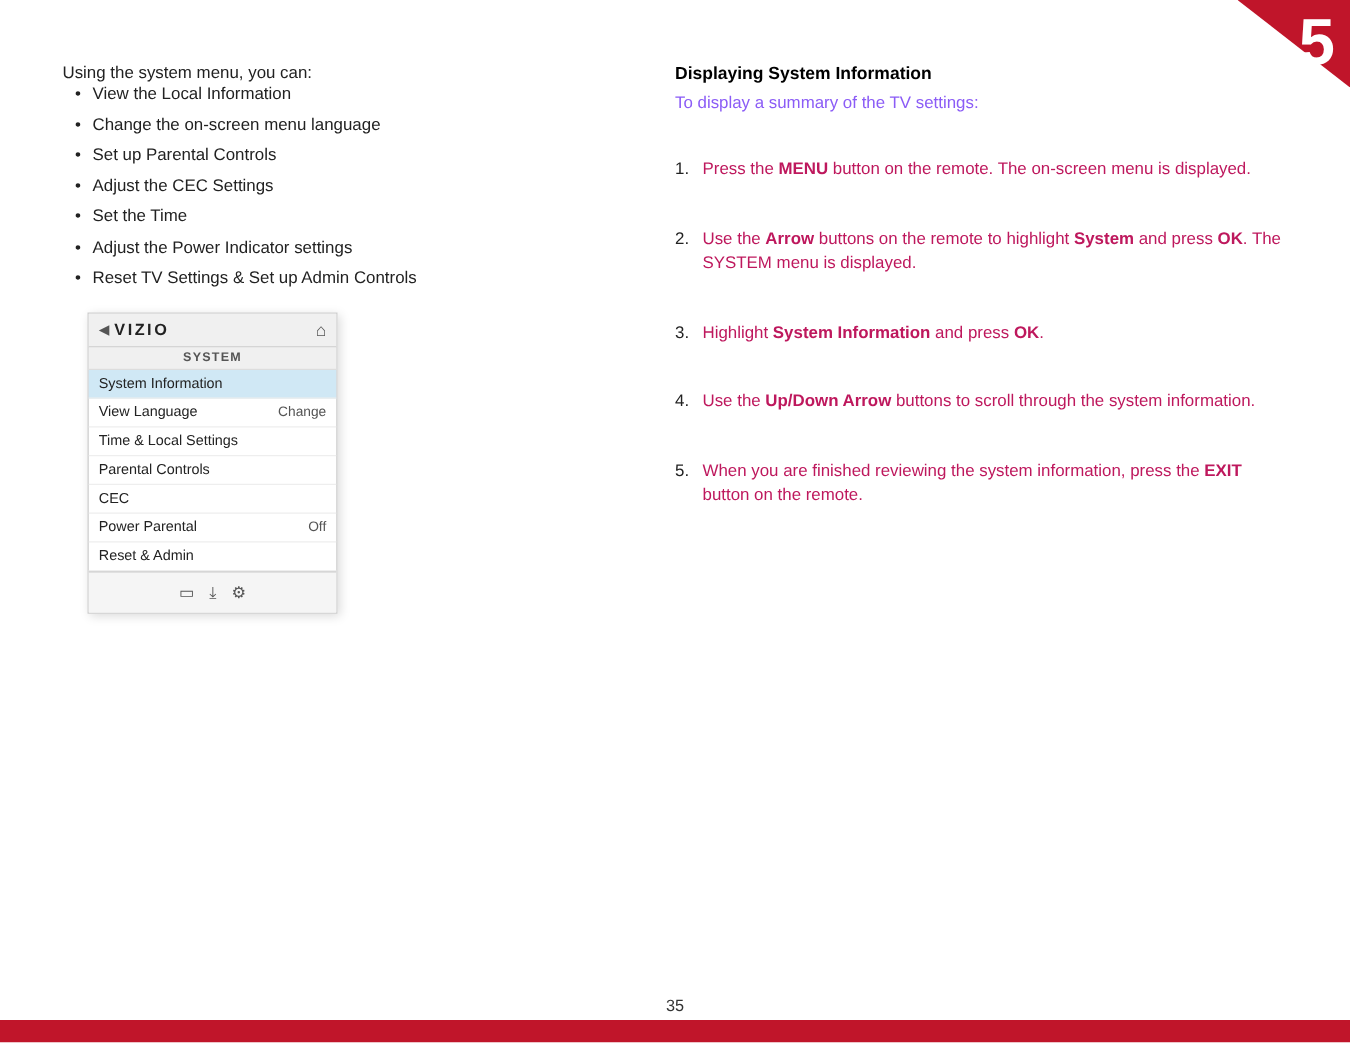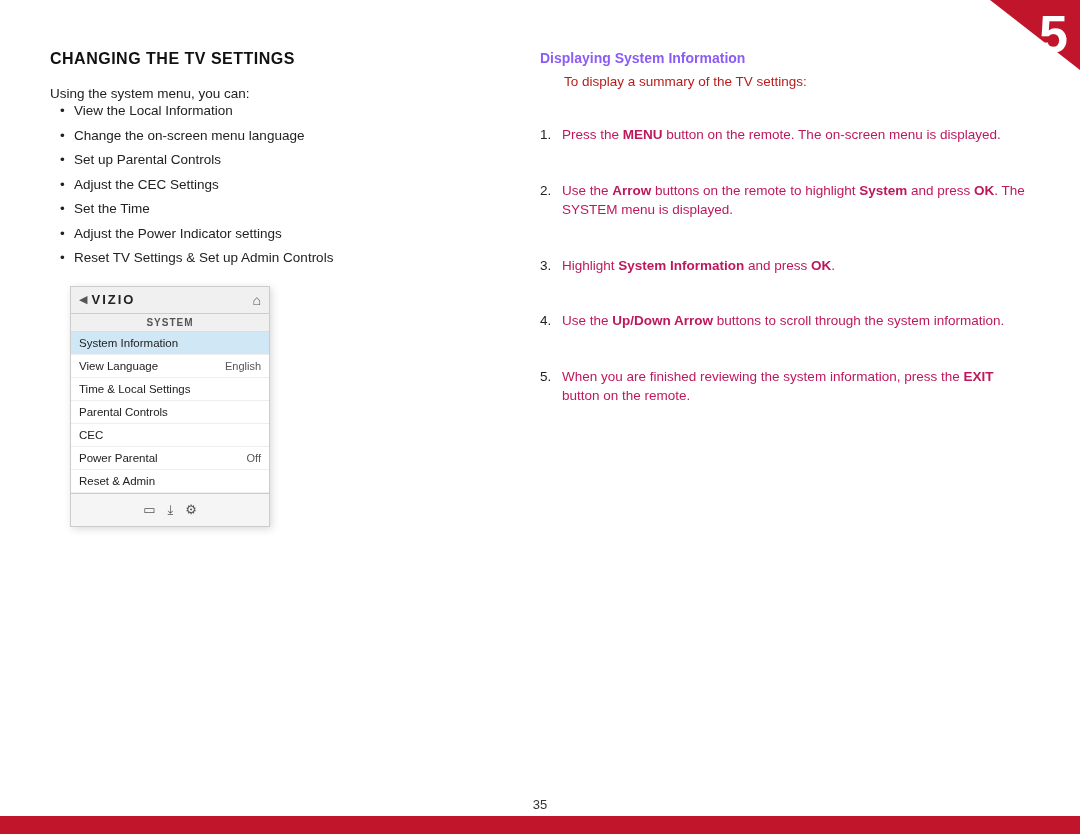--- a/index.html
+++ b/index.html
@@ -204,28 +204,27 @@
     .tv-menu-footer-icon {
       font-size: 13px;
       color: #555;
     }
 
     
     .subsection-title {
       font-size: 14px;
       font-weight: bold;
       margin-bottom: 8px;
-      color: #8b5cf6;
+      color: #000000;
     }
 
     .summary-text {
       font-size: 13.5px;
       margin-bottom: 14px;
-      color: #b91c1c;
-      margin-left: 24px;
+      color: #8b5cf6;
     }
 
     .steps-list {
       list-style: none;
       counter-reset: steps;
     }
 
     .steps-list li {
       font-size: 13.5px;
       margin-bottom: 11px;
@@ -254,21 +253,20 @@
 <span class="corner-number">5</span>
 
 <div class="bottom-bar"></div>
 
 <div class="page-number">35</div>
 
 <div class="content">
 
   <div class="left-col">
 
-    <div class="section-title">CHANGING THE TV SETTINGS</div>
 
     <div class="intro-text">Using the system menu, you can:</div>
 
     <ul class="bullet-list">
       <li>View the Local Information</li>
       <li>Change the on-screen menu language</li>
       <li>Set up Parental Controls</li>
       <li>Adjust the CEC Settings</li>
       <li>Set the Time</li>
       <li>Adjust the Power Indicator settings</li>
@@ -284,21 +282,21 @@
         <span class="tv-menu-home-icon">⌂</span>
       </div>
       <div class="tv-menu-category">SYSTEM</div>
 
       <div class="tv-menu-item highlighted">
         <span>System Information</span>
         <span class="item-value"></span>
       </div>
       <div class="tv-menu-item">
         <span>View Language</span>
-        <span class="item-value">English</span>
+        <span class="item-value">Change</span>
       </div>
       <div class="tv-menu-item">
         <span>Time &amp; Local Settings</span>
         <span class="item-value"></span>
       </div>
       <div class="tv-menu-item">
         <span>Parental Controls</span>
         <span class="item-value"></span>
       </div>
       <div class="tv-menu-item">

